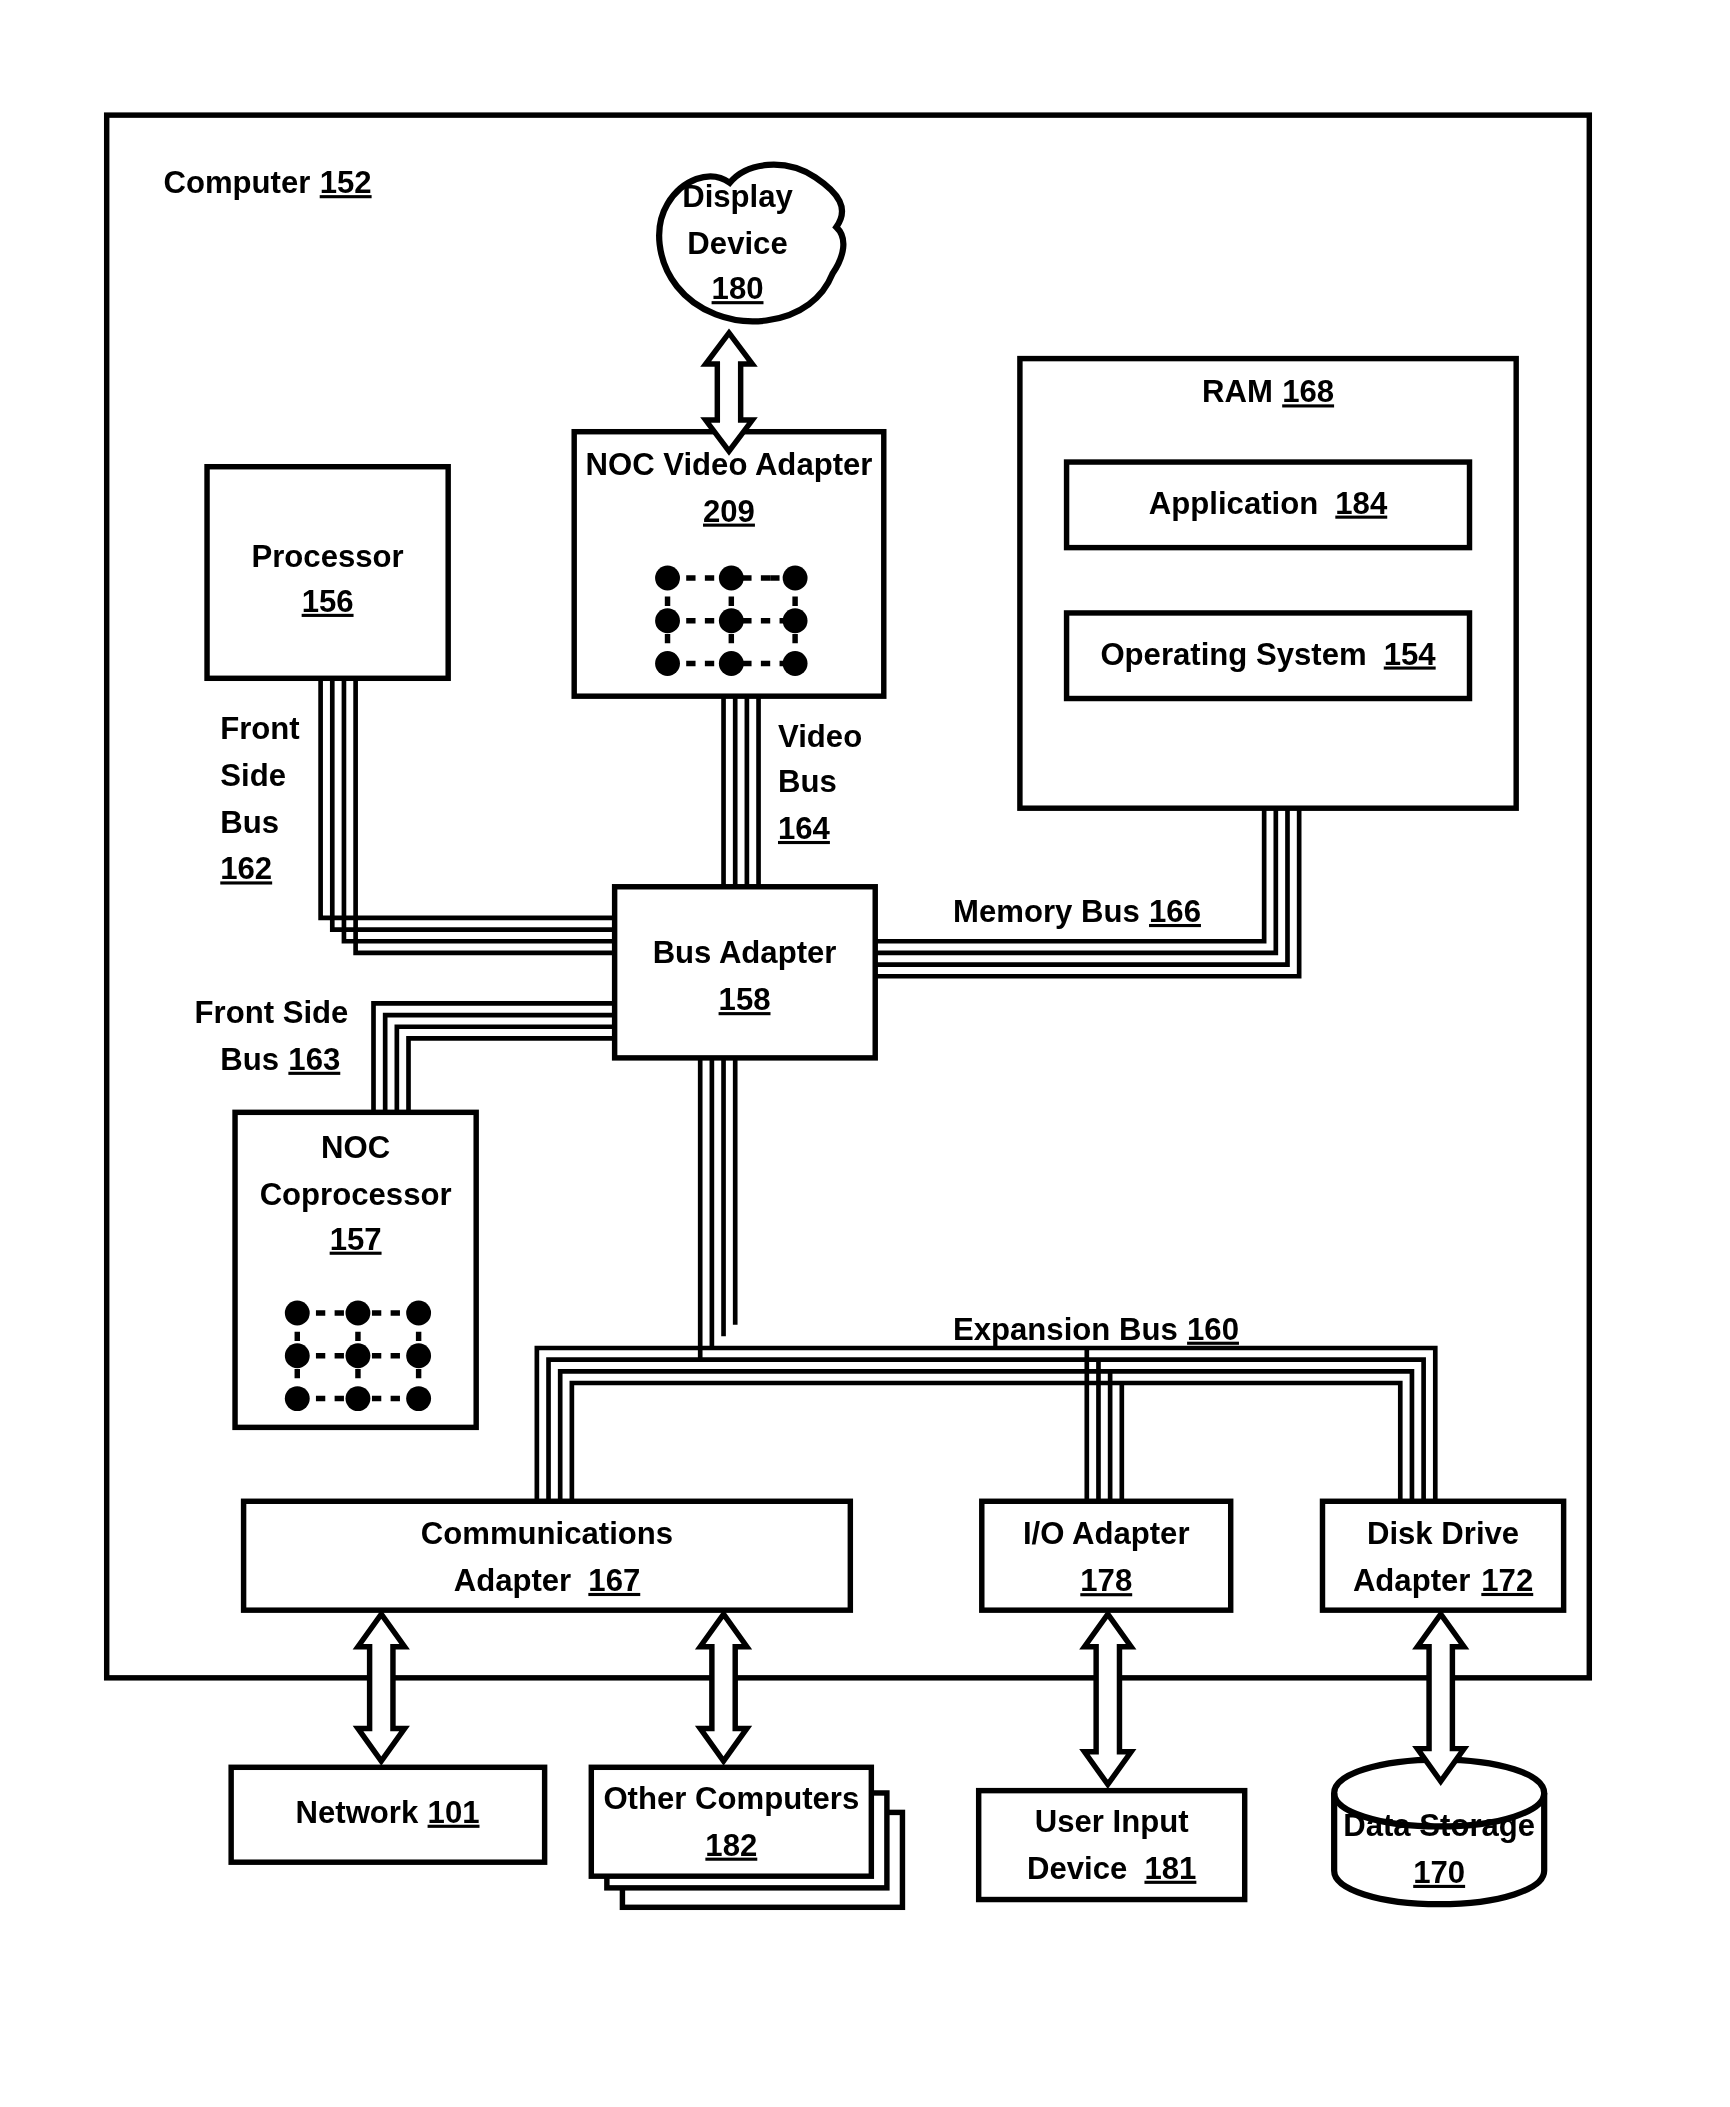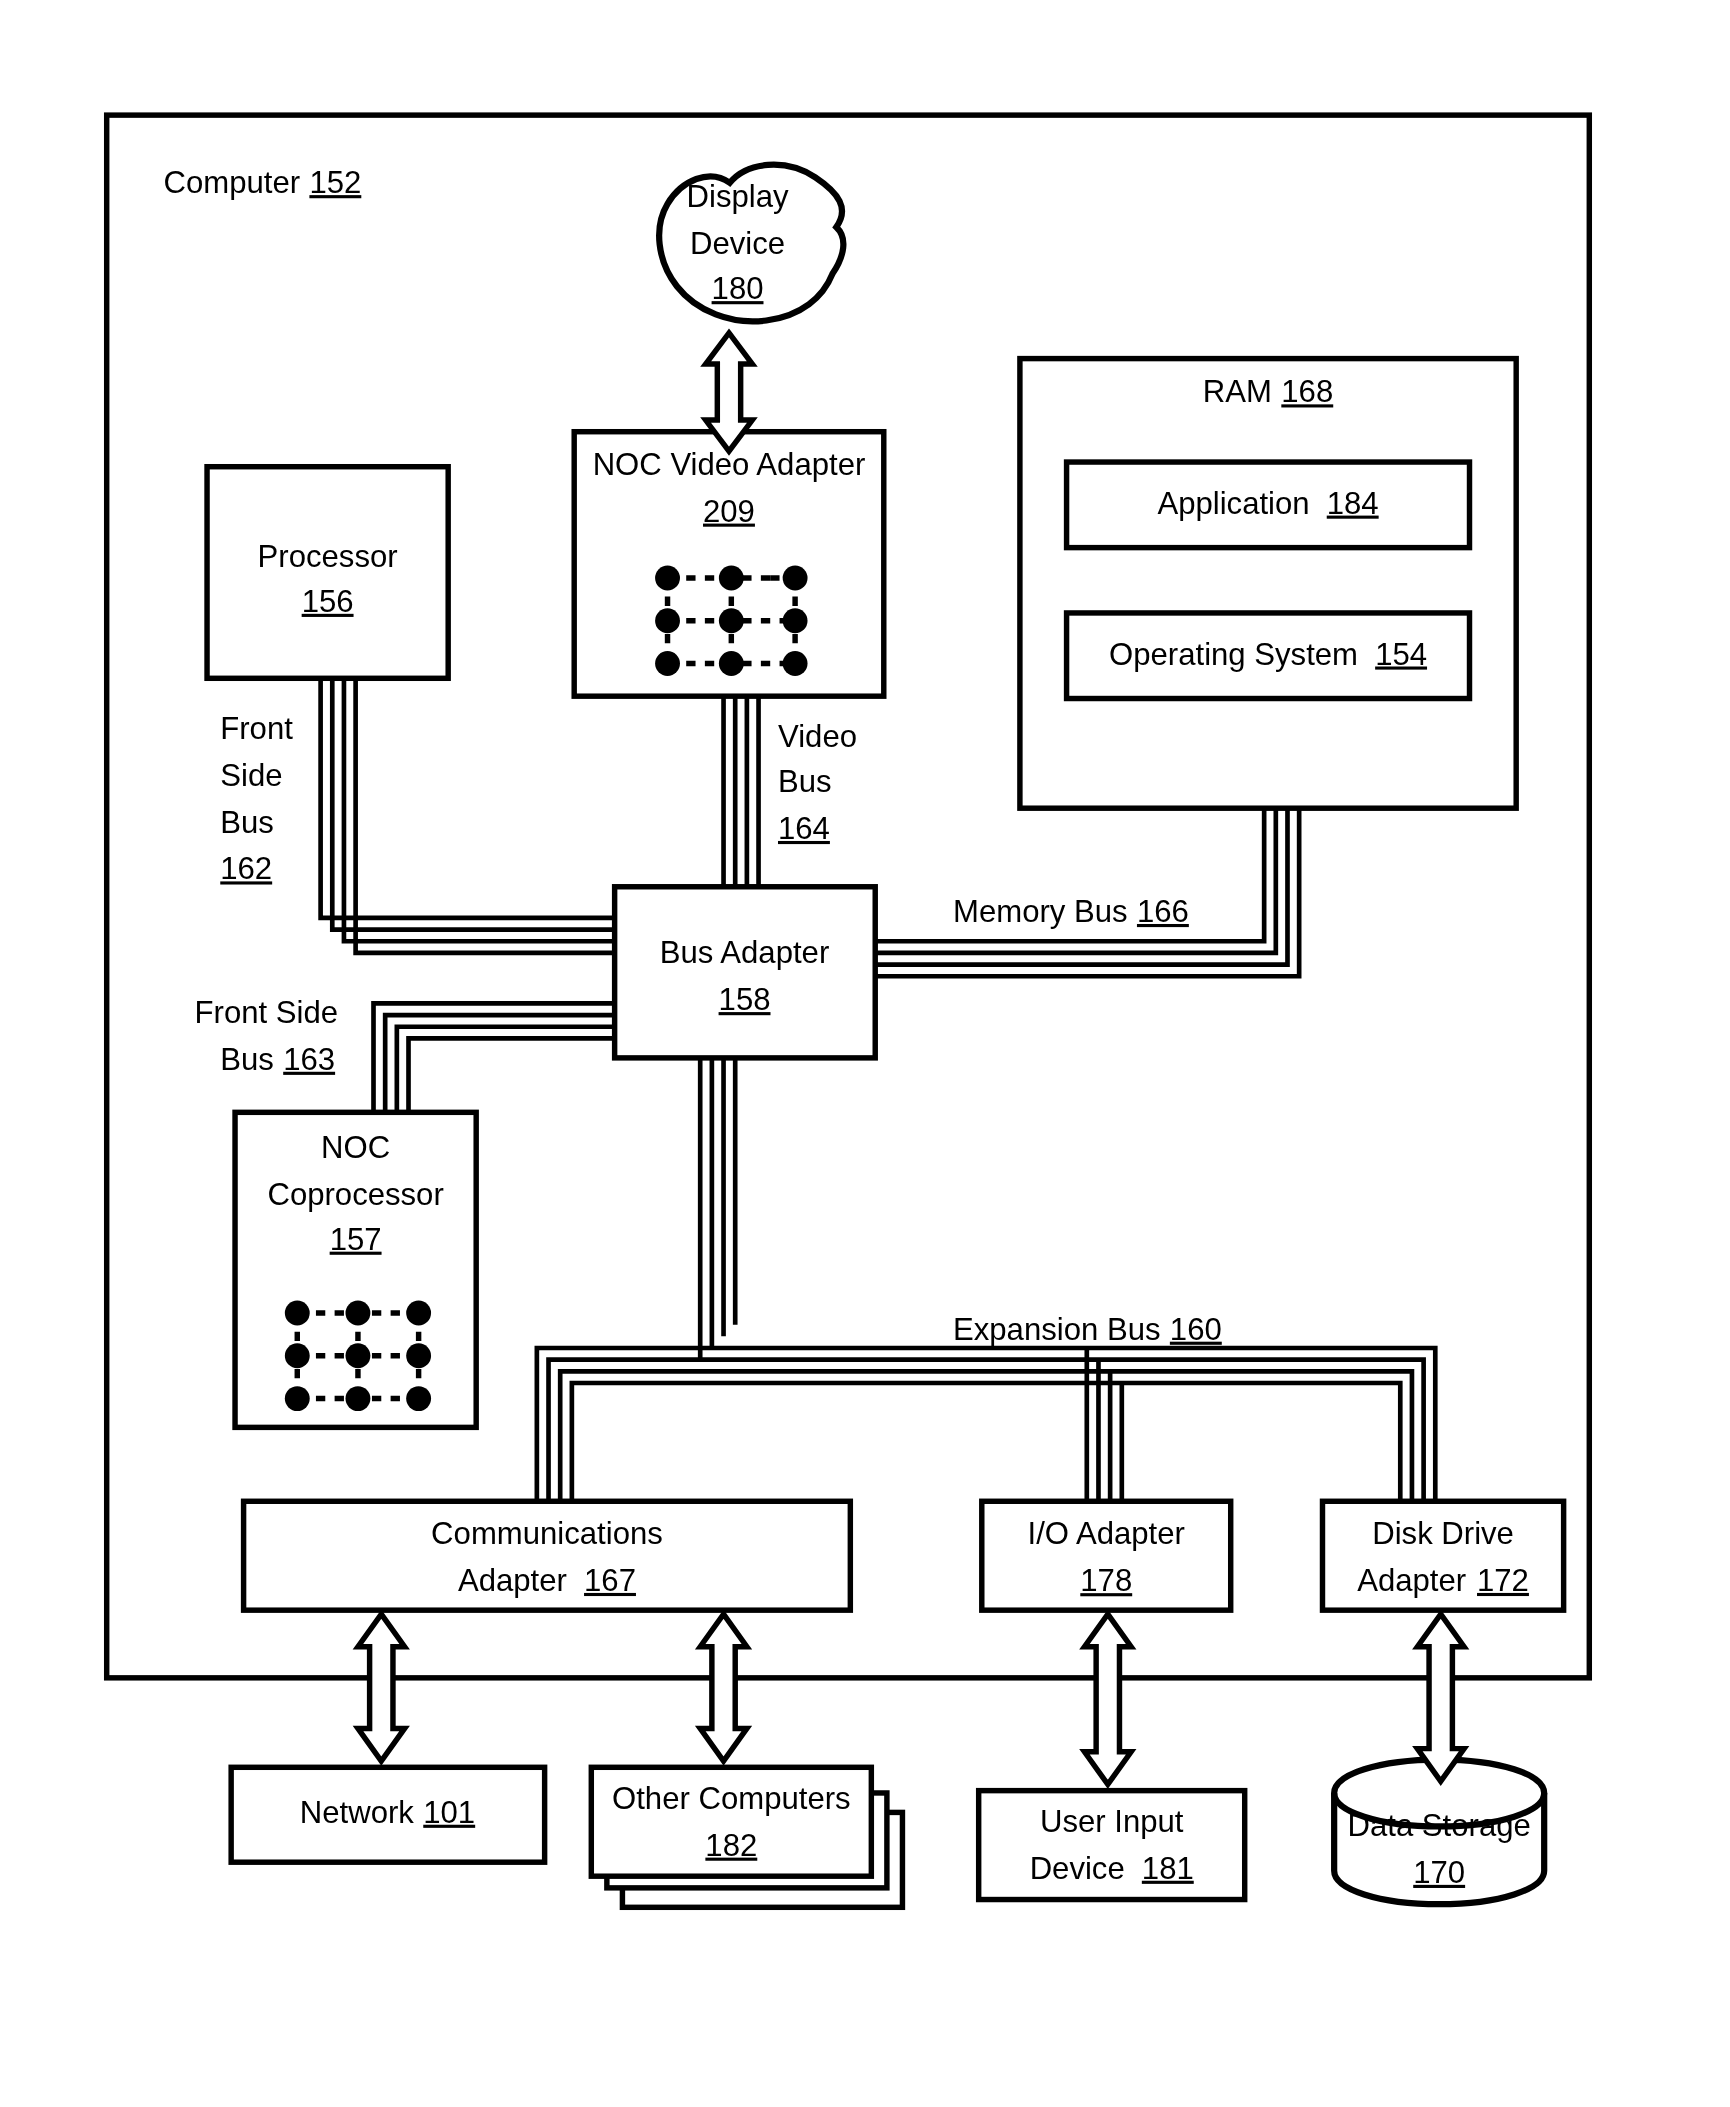--- a/index.html
+++ b/index.html
@@ -7,20 +7,21 @@
     padding: 0;
     background: #ffffff;
   }
   #page {
     position: relative;
     width: 1731px;
     height: 1935px;
     background: #ffffff;
     font-family: "Liberation Sans", sans-serif;
     overflow: hidden;
+    font-weight: bold;
   }
   svg.layer {
     position: absolute;
     top: 0;
     left: 0;
     width: 1731px;
     height: 2108px;
   }
   .stroke {
     fill: none;

